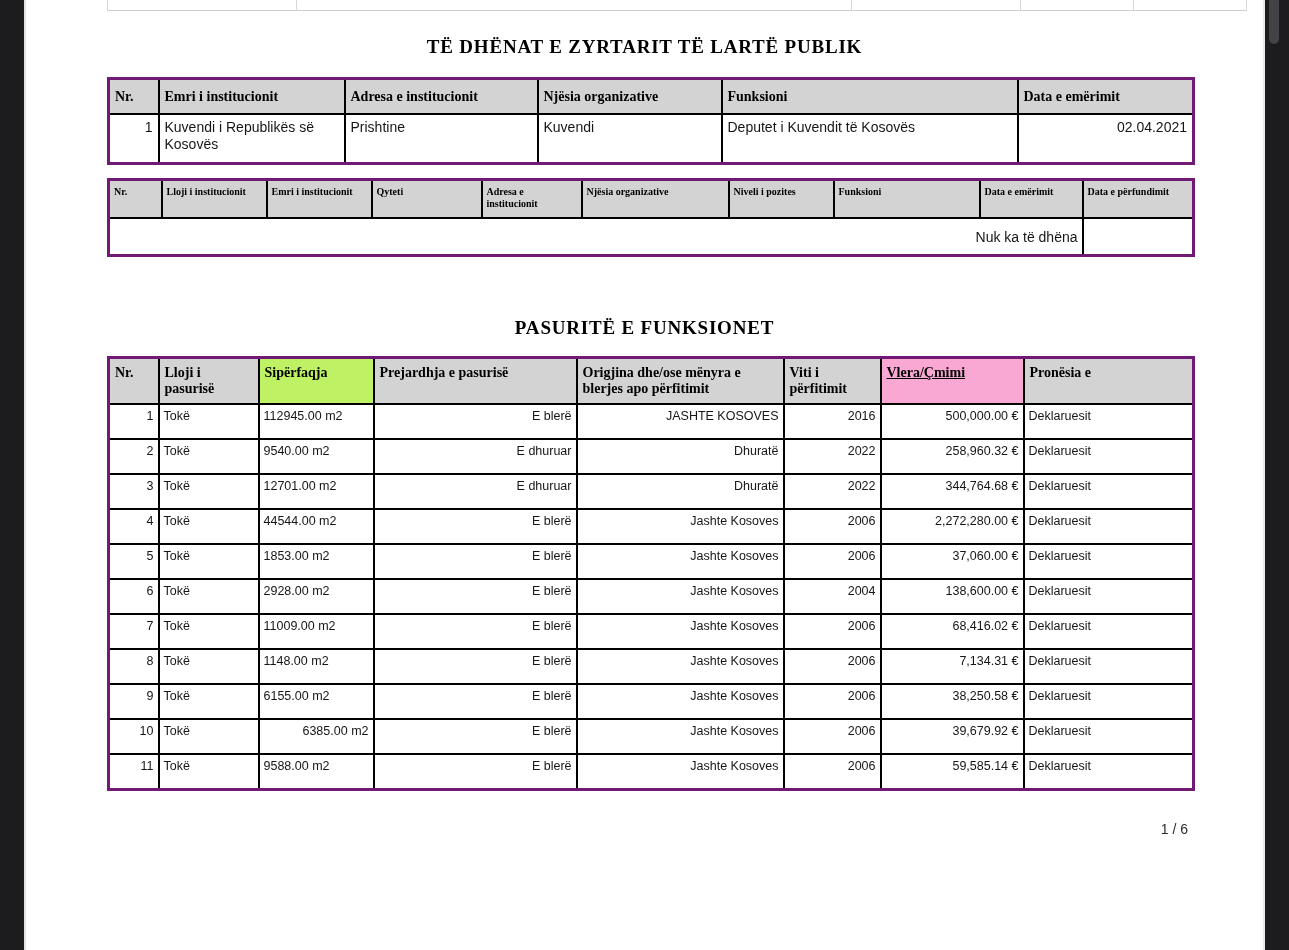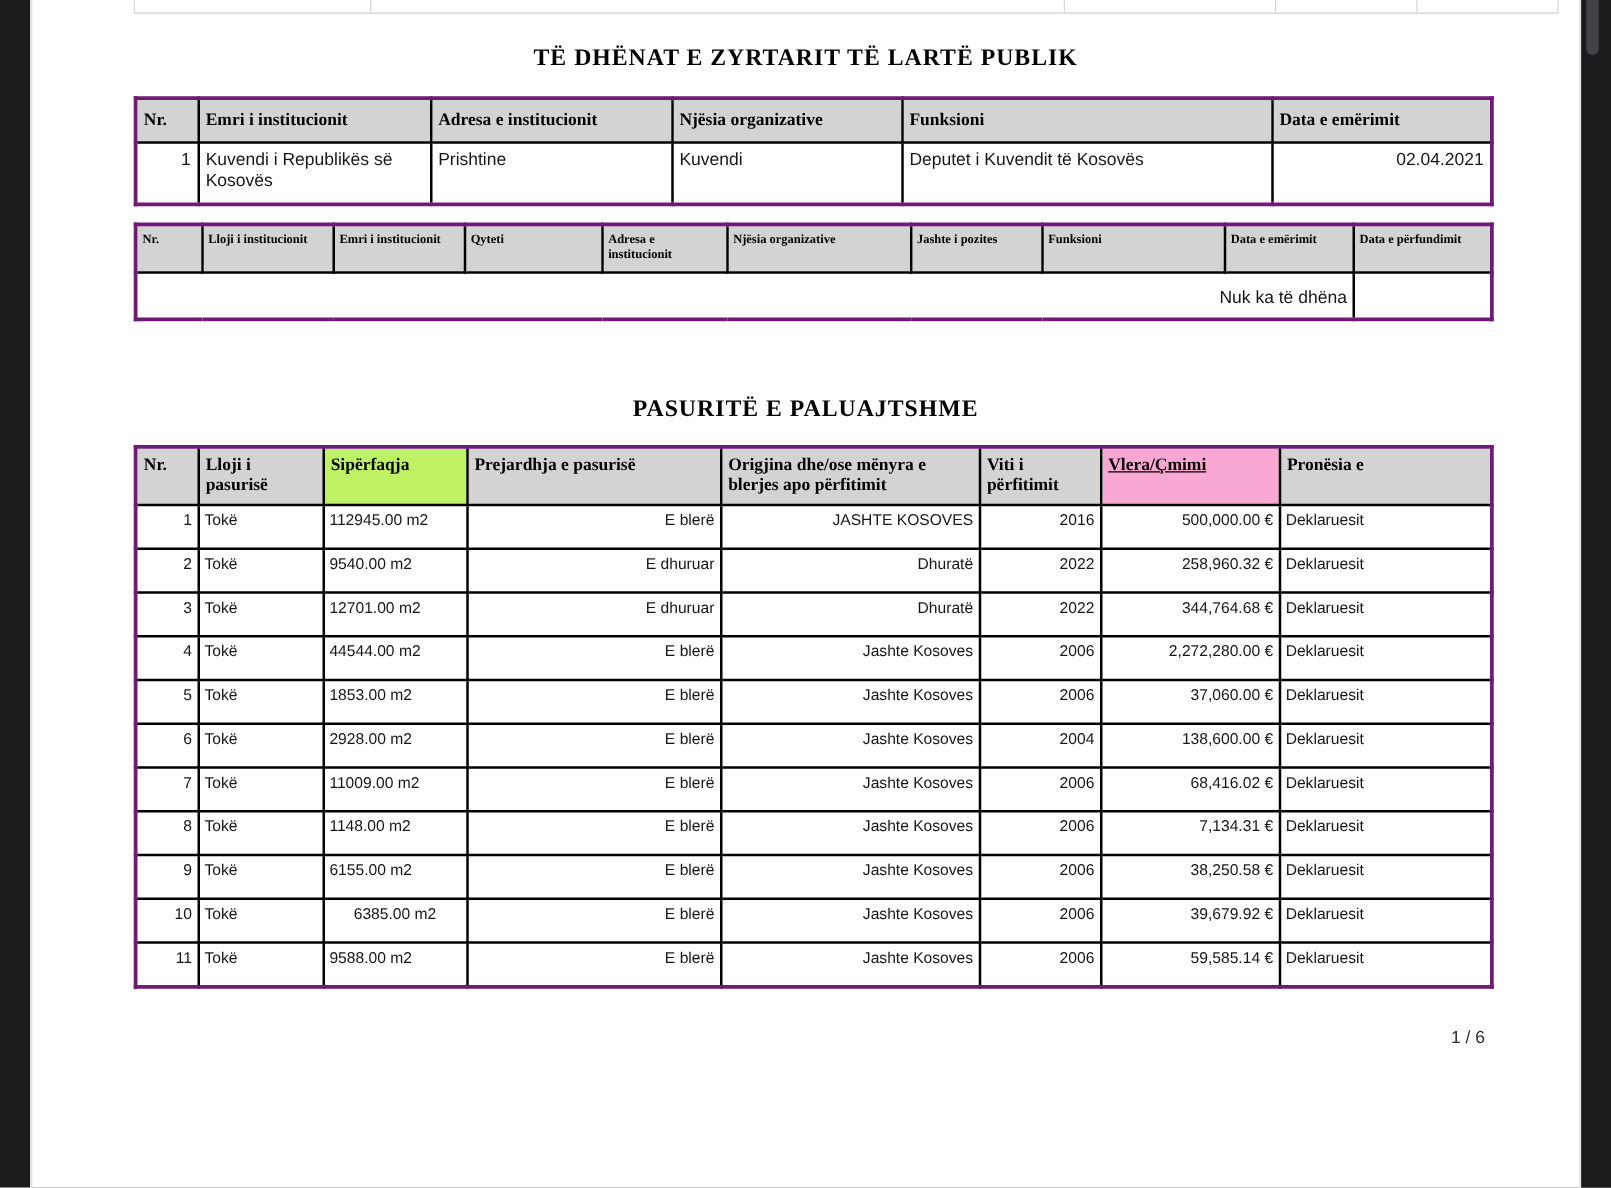--- a/index.html
+++ b/index.html
@@ -135,35 +135,35 @@
           <col style="width: 111px;">
         </colgroup>
         <thead>
           <tr>
             <th style="background: rgb(211, 211, 211);">Nr.</th>
             <th style="background: rgb(211, 211, 211);">Lloji i institucionit</th>
             <th style="background: rgb(211, 211, 211);">Emri i institucionit</th>
             <th style="background: rgb(211, 211, 211);">Qyteti</th>
             <th style="background: rgb(211, 211, 211);">Adresa e institucionit</th>
             <th style="background: rgb(211, 211, 211);">Njësia organizative</th>
-            <th style="background: rgb(211, 211, 211);">Jashte i pozites</th>
+            <th style="background: rgb(211, 211, 211);">Niveli i pozites</th>
             <th style="background: rgb(211, 211, 211);">Funksioni</th>
             <th style="background: rgb(211, 211, 211);">Data e emërimit</th>
             <th style="background: rgb(211, 211, 211);">Data e përfundimit</th>
           </tr>
         </thead>
         <tbody>
           <tr>
             <td colspan="9" class="empty-msg">Nuk ka të dhëna</td>
             <td></td>
           </tr>
         </tbody>
       </table>
 
-    <h2 class="title" id="title3">PASURITË E PALUAJTSHME</h2>
+    <h2 class="title" id="title3">PASURITË E FUNKSIONET</h2>
 
     <table class="t3" id="table3">
         <colgroup>
           <col style="width: 50px;">
           <col style="width: 100px;">
           <col style="width: 115px;">
           <col style="width: 203px;">
           <col style="width: 207px;">
           <col style="width: 97px;">
           <col style="width: 143px;">
@@ -268,21 +268,21 @@
             <td style="text-align: left;">6155.00 m2</td>
             <td style="text-align: right;">E blerë</td>
             <td style="text-align: right;">Jashte Kosoves</td>
             <td style="text-align: right;">2006</td>
             <td style="text-align: right;">38,250.58 €</td>
             <td style="text-align: left;">Deklaruesit</td>
           </tr>
           <tr>
             <td style="text-align: right;">10</td>
             <td style="text-align: left;">Tokë</td>
-            <td style="text-align: center;">6385.00 m2</td>
+            <td style="text-align: right;">6385.00 m2</td>
             <td style="text-align: right;">E blerë</td>
             <td style="text-align: right;">Jashte Kosoves</td>
             <td style="text-align: right;">2006</td>
             <td style="text-align: right; padding-left: 28px;">39,679.92 €</td>
             <td style="text-align: left;">Deklaruesit</td>
           </tr>
           <tr>
             <td style="text-align: right;">11</td>
             <td style="text-align: left;">Tokë</td>
             <td style="text-align: left;">9588.00 m2</td>

